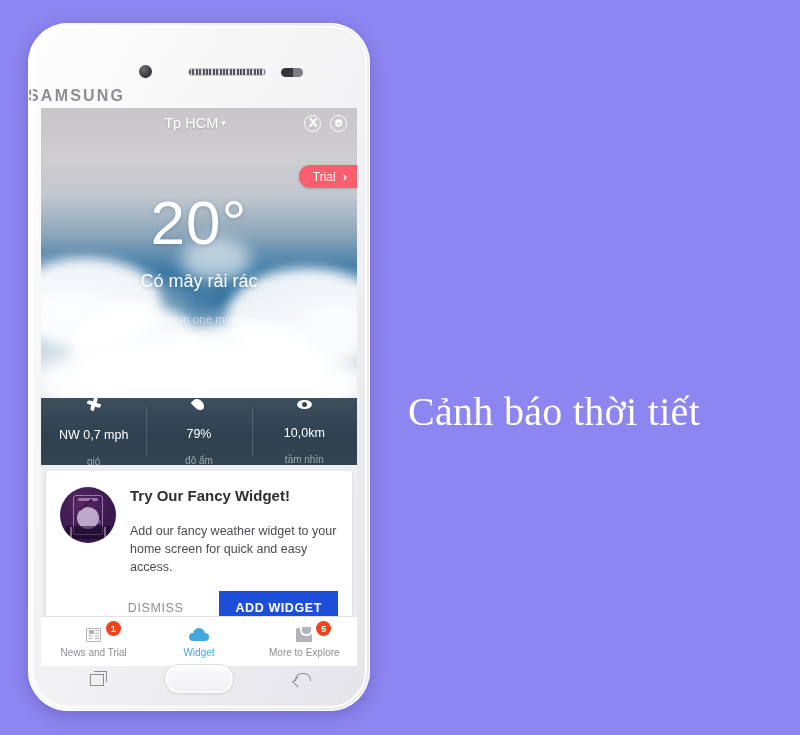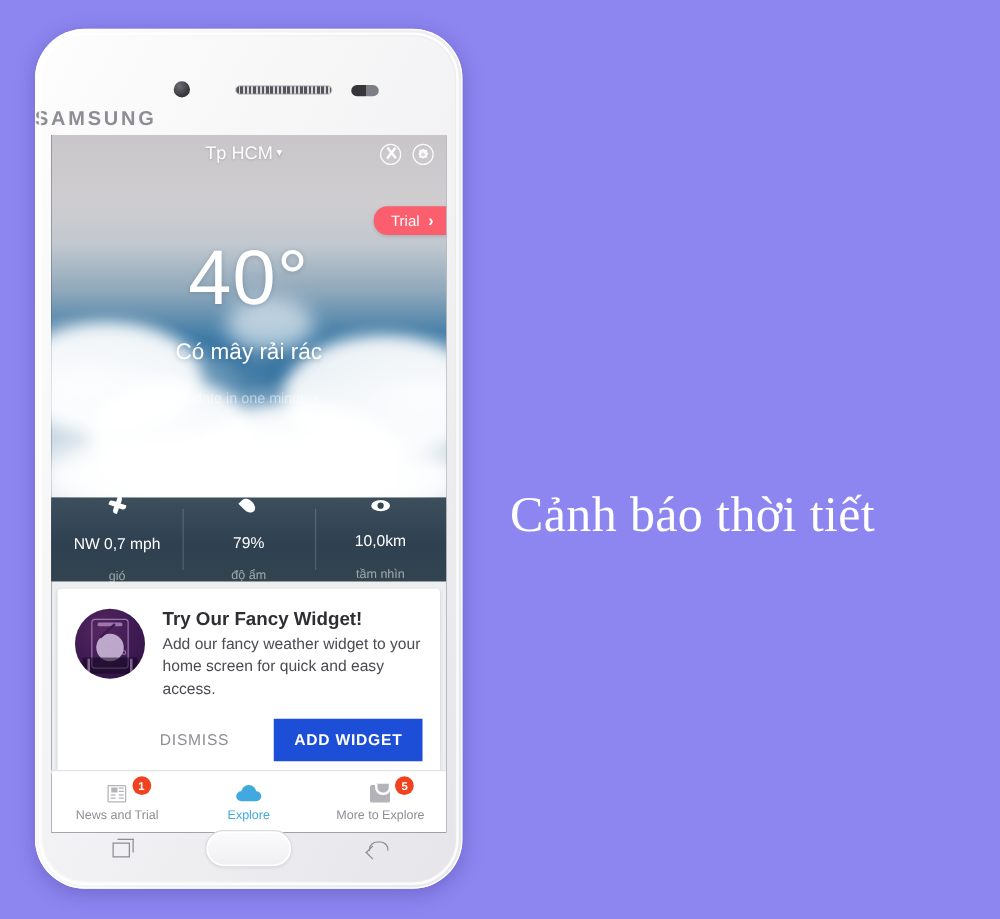--- a/index.html
+++ b/index.html
@@ -241,21 +241,21 @@
   }
   .badge-art .base{
     position:absolute; left:6px; bottom:4px; width:44px; height:13px;
     background:rgba(18,8,30,.55);
   }
   .badge-art .leg1, .badge-art .leg2{
     position:absolute; bottom:4px; width:2px; height:12px; background:rgba(205,170,225,.55);
   }
   .badge-art .leg1{ left:10px; } .badge-art .leg2{ right:10px; }
 
-  .card-title { font-size:15px; font-weight:bold; color:#2e2e33; margin-bottom:3px; }
+  .card-title { font-size:15px; font-weight:bold; color:#2e2e33; margin-bottom:19px; }
   .card-body  { font-size:12.5px; color:#4b4b52; line-height:1.42; }
   .card-actions{ display:flex; justify-content:flex-end; align-items:center; gap:26px; margin-top:15px; }
   .btn-flat{
     background:none; border:none; color:#8e8e96;
     font-size:12.5px; letter-spacing:.6px; font-family:inherit;
     padding:8px 10px; cursor:pointer;
   }
   .btn-solid{
     background:#1d4ed8; border:none; color:#ffffff;
     font-size:12.5px; font-weight:bold; letter-spacing:.6px; font-family:inherit;
@@ -348,21 +348,21 @@
         </div>
         <div class="ic-round ic-noads"></div>
         <div class="ic-round ic-gear"></div>
       </div>
 
       <div class="more-pill">
         <span>Trial</span>
         <span class="chev">›</span>
       </div>
 
-      <div class="temp">40°</div>
+      <div class="temp">20°</div>
       <div class="cond">Có mây rải rác</div>
       <div class="upd">update in one minutes</div>
     </div>
 
     <div class="stats">
       <div class="stat">
         <div class="sicon">
           <div class="ico-wind">
               <i></i>
               <i></i>
@@ -419,21 +419,21 @@
         <div class="nav-ico">
             <div class="ico-news"></div>
           </div>
         <div class="nav-label">News and Trial</div>
         <div class="nav-badge">1</div>
       </div>
       <div class="nav-item active">
         <div class="nav-ico">
             <div class="ico-cloud"></div>
           </div>
-        <div class="nav-label">Explore</div>
+        <div class="nav-label">Widget</div>
       </div>
       <div class="nav-item">
         <div class="nav-ico">
             <div class="ico-bag"></div>
           </div>
         <div class="nav-label">More to Explore</div>
         <div class="nav-badge">5</div>
       </div>
     </div>
   </div>

